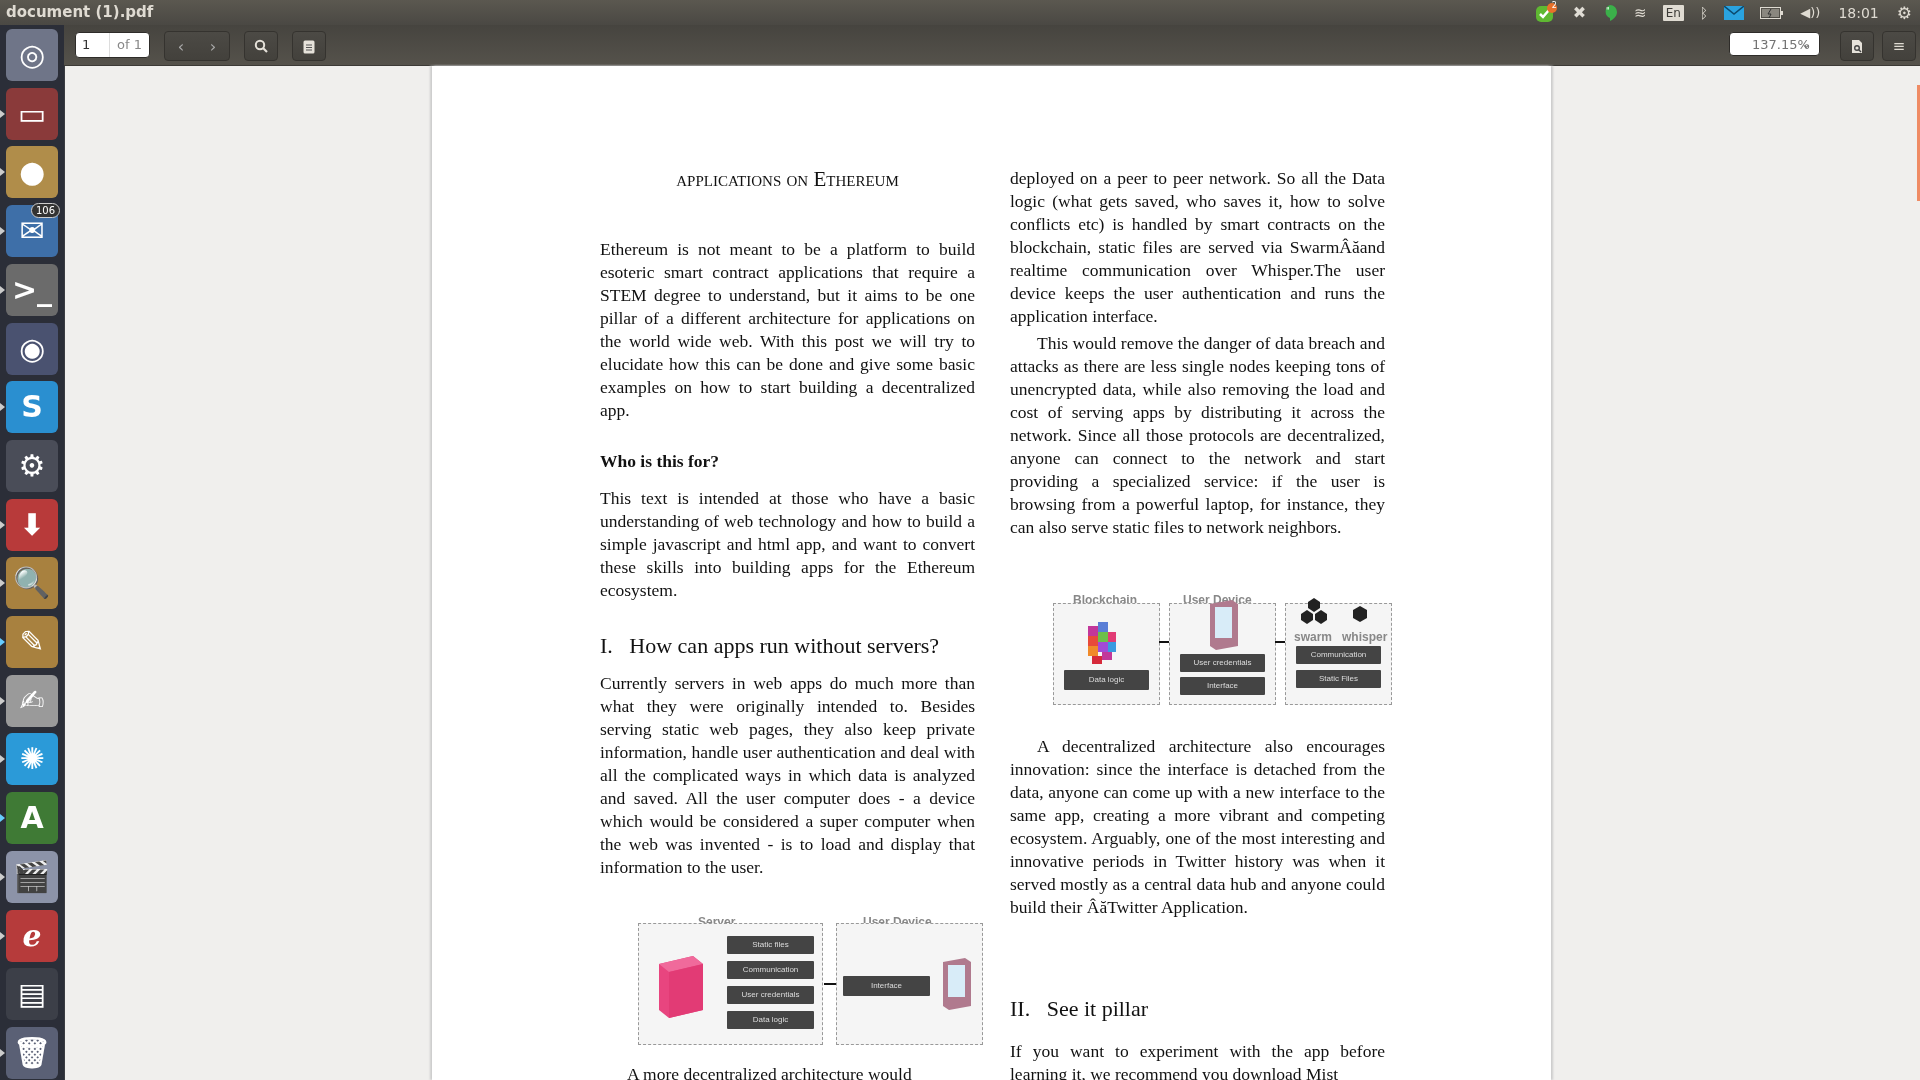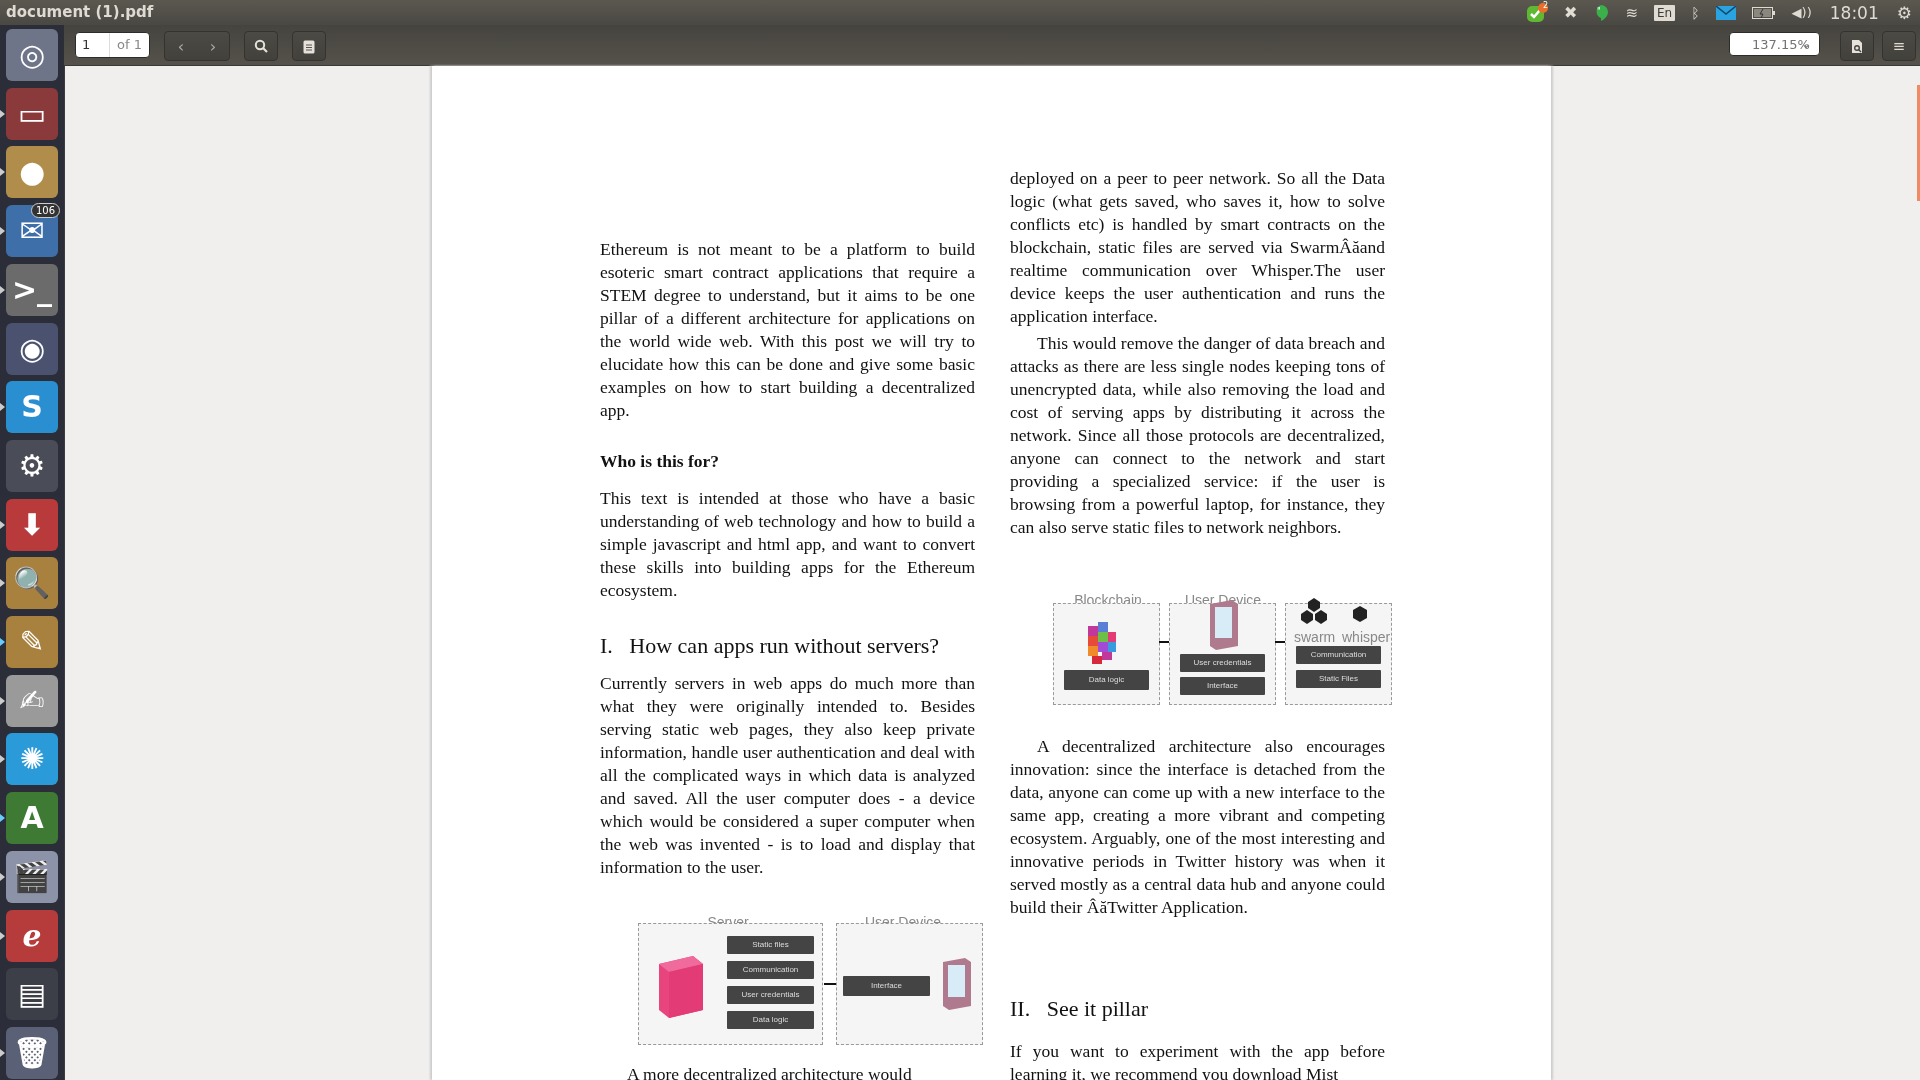--- a/index.html
+++ b/index.html
@@ -5,21 +5,21 @@
   html, body { margin:0; padding:0; }
   body { width:1920px; height:1080px; overflow:hidden; position:relative; background:#f0efed; font-family:"DejaVu Sans", sans-serif; }
 
   
   #top-panel { position:absolute; left:0; top:0; width:1920px; height:25px;
     background:linear-gradient(#5b5850,#4a4843); color:#dfdbd2; }
   #window-title { position:absolute; left:6px; top:3px; font-size:15px; font-weight:bold; color:#dfdbd2; font-family:"DejaVu Sans", sans-serif; }
   #indicators { position:absolute; right:0; top:0; height:25px; display:flex; align-items:center; gap:0; }
   .ind { height:25px; display:flex; align-items:center; justify-content:center; padding:0 8px; font-size:14px; color:#dfdbd2; position:relative; }
   .ind svg { display:block; }
-  .clock { font-size:17px; padding:0 10px; }
+  .clock { font-size:14px; padding:0 10px; }
 
   
   #launcher { position:absolute; left:0; top:25px; width:64px; height:1055px; background:#2b2e38; border-right:1px solid #3a3c42; }
   .lau { position:absolute; left:6px; width:52px; height:52px; border-radius:6px; display:flex; align-items:center; justify-content:center; }
   .lau .glyph { font-size:30px; line-height:1; font-weight:bold; }
   .pip { position:absolute; left:0; width:0; height:0; border-top:4px solid transparent; border-bottom:4px solid transparent; border-left:5px solid #ccc; }
   .badge { position:absolute; right:-2px; top:-2px; background:#333; color:#fff; border:1px solid #ccc; border-radius:10px; font-size:10px; padding:0 4px; line-height:13px; }
 
   
   #toolbar { position:absolute; left:64px; top:25px; width:1856px; height:40px; background:linear-gradient(#46443f,#55524b); border-bottom:1px solid #3c3a36; }
@@ -41,21 +41,21 @@
 
   .title-head { position:absolute; left:0; width:375px; top:99px; text-align:center; font-size:21px; line-height:28px; font-variant:small-caps; font-family:"Liberation Serif", serif; }
   .para { position:absolute; left:0; width:375px; margin:0; }
   .bold-head { position:absolute; left:0; font-weight:bold; font-size:17.5px; }
   .sec-head { position:absolute; left:0; font-size:22px; line-height:28px; }
   .indent { text-indent:27px; }
 
   
   .diagram { position:absolute; font-family:"Liberation Sans", sans-serif; }
   .dbox { position:absolute; border:1.5px dashed #999; background:#f5f5f5; box-sizing:border-box; }
-  .dlabel { position:absolute; font-size:14px; color:#888; text-align:center; }
+  .dlabel { position:absolute; font-size:12px; color:#888; text-align:left;font-weight:bold; }
   .dbar { position:absolute; background:#444; color:#ddd; font-size:8px; text-align:center; border-radius:1px; }
   .arrow { position:absolute; height:2px; background:#111; }
 </style>
 </head>
 <body>
 
 <div id="top-panel">
   <div id="window-title">document (1).pdf</div>
   <div id="indicators">
     <div class="ind">
@@ -219,20 +219,21 @@
   <div class="tb-btn" style="left:1818px;width:32px;">
     <span style="font-size:15px;">≡</span>
   </div>
 </div>
 
 <div id="doc-area">
   <div id="page">
 
     <div id="col-left" class="col">
       <div class="title-head">
+        <div>applications on Ethereum</div>
       </div>
       <p class="para" style="top:172px;">Ethereum is not meant to be a platform to build esoteric smart contract applications that require a STEM degree to understand, but it aims to be one pillar of a different architecture for applications on the world wide web. With this post we will try to elucidate how this can be done and give some basic examples on how to start building a decentralized app.</p>
       <div class="bold-head" style="top:384px;">Who is this for?</div>
       <p class="para" style="top:421px;">This text is intended at those who have a basic understanding of web technology and how to build a simple javascript and html app, and want to convert these skills into building apps for the Ethereum ecosystem.</p>
       <div class="sec-head" style="top:566px;white-space:pre;">I.   How can apps run without servers?</div>
       <p class="para" style="top:606px;">Currently servers in web apps do much more than what they were originally intended to. Besides serving static web pages, they also keep private information, handle user authentication and deal with all the complicated ways in which data is analyzed and saved. All the user computer does - a device which would be considered a super computer when the web was invented - is to load and display that information to the user.</p>
 
       <div class="diagram" style="left:38px;top:845px;width:345px;height:135px;">
         <div class="dlabel" style="left:60px;top:0;width:60px;">Server</div>
         <div class="dlabel" style="left:225px;top:0;width:80px;">User Device</div>

